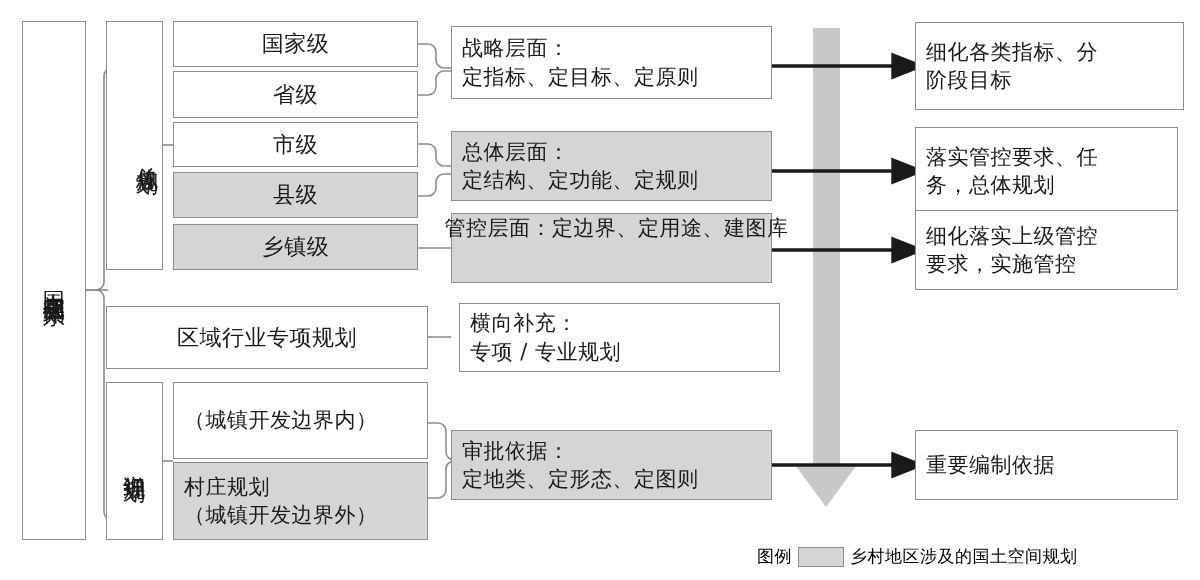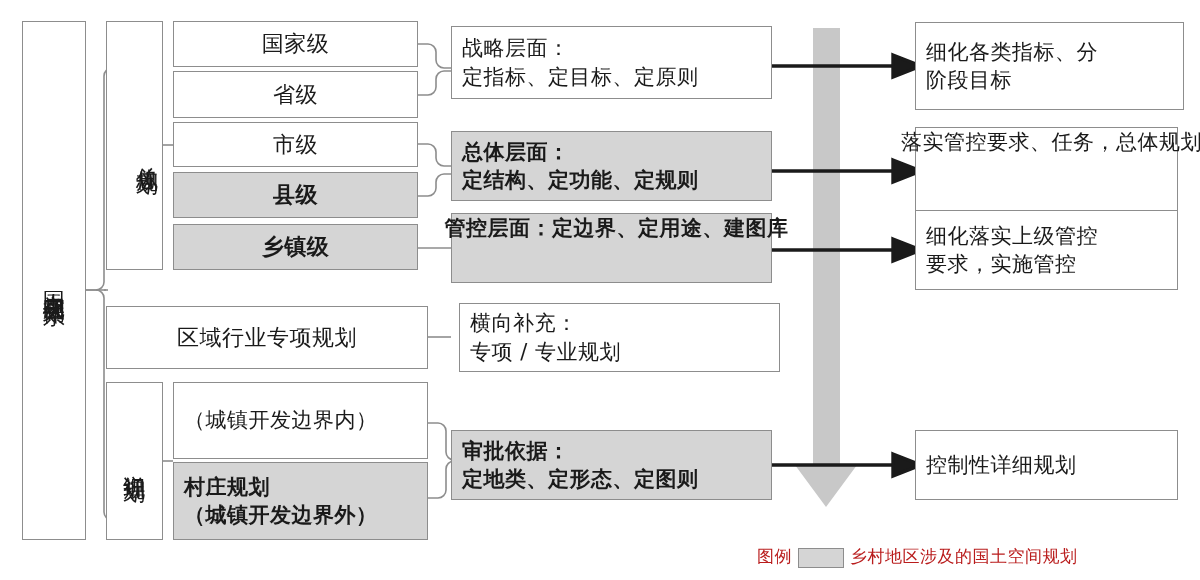--- a/index.html
+++ b/index.html
@@ -21,21 +21,21 @@
     border:1.6px solid #8d8d8d;
     background:#ffffff;
     color:#1a1a1a;
     display:flex;
     align-items:center;
     justify-content:center;
     text-align:center;
     line-height:1.35;
     letter-spacing:0.5px;
   }
-  .box.shaded{background:#d5d5d5;font-weight:bold;}
+  .box.shaded{background:#d5d5d5;}
   .box.left-text{
     justify-content:flex-start;
     text-align:left;
     padding-left:10px;
   }
   .box.vert{
     writing-mode:vertical-rl;
     text-orientation:upright;
     letter-spacing:2px;
   }
@@ -49,24 +49,24 @@
     left:0;top:0;
     width:1200px;height:580px;
     pointer-events:none;
   }
   
   #legend{
     position:absolute;
     left:757px;
     top:545px;
     display:flex;
-    align-items:flex-end;
+    align-items:center;
     gap:6px;
     font-size:17px;
-    color:#b91c1c;
+    color:#000000;
     letter-spacing:0.5px;
   }
   #legend .swatch{
     width:46px;height:20px;
     background:#d5d5d5;
     border:1.5px solid #8d8d8d;
     box-sizing:border-box;
     display:inline-block;
   }
   .nowrap{white-space:nowrap;}
@@ -166,31 +166,31 @@
   <div class="box shaded left-text fs21" style="left:451px;top:430px;width:321px;height:70px;flex-direction:column;align-items:flex-start;justify-content:center;">
     <span class="nowrap">审批依据：</span>
     <span class="nowrap">定地类、定形态、定图则</span>
   </div>
 
   <div class="box left-text fs21" style="left:915px;top:22px;width:269px;height:88px;flex-direction:column;align-items:flex-start;justify-content:center;">
     <span class="nowrap">细化各类指标、分</span>
     <span class="nowrap">阶段目标</span>
   </div>
 
-  <div class="box left-text fs21" style="left:915px;top:127px;width:263px;height:88px;flex-direction:row;align-items:flex-start;justify-content:center;text-align:center;">
+  <div class="box left-text fs21" style="left:915px;top:127px;width:263px;height:88px;flex-direction:column;align-items:flex-start;justify-content:center;text-align:center;">
     <span class="nowrap">落实管控要求、任</span>
     <span class="nowrap">务，总体规划</span>
   </div>
 
   <div class="box left-text fs21" style="left:915px;top:210px;width:263px;height:80px;flex-direction:column;align-items:flex-start;justify-content:center;">
     <span class="nowrap">细化落实上级管控</span>
     <span class="nowrap">要求，实施管控</span>
   </div>
 
-  <div class="box left-text fs21" style="left:915px;top:430px;width:263px;height:70px;">控制性详细规划</div>
+  <div class="box left-text fs21" style="left:915px;top:430px;width:263px;height:70px;">重要编制依据</div>
 
   <div id="legend">
     <span>图例</span>
     <span class="swatch"></span>
     <span>乡村地区涉及的国土空间规划</span>
   </div>
 
 </div>
 
 </body></html>

